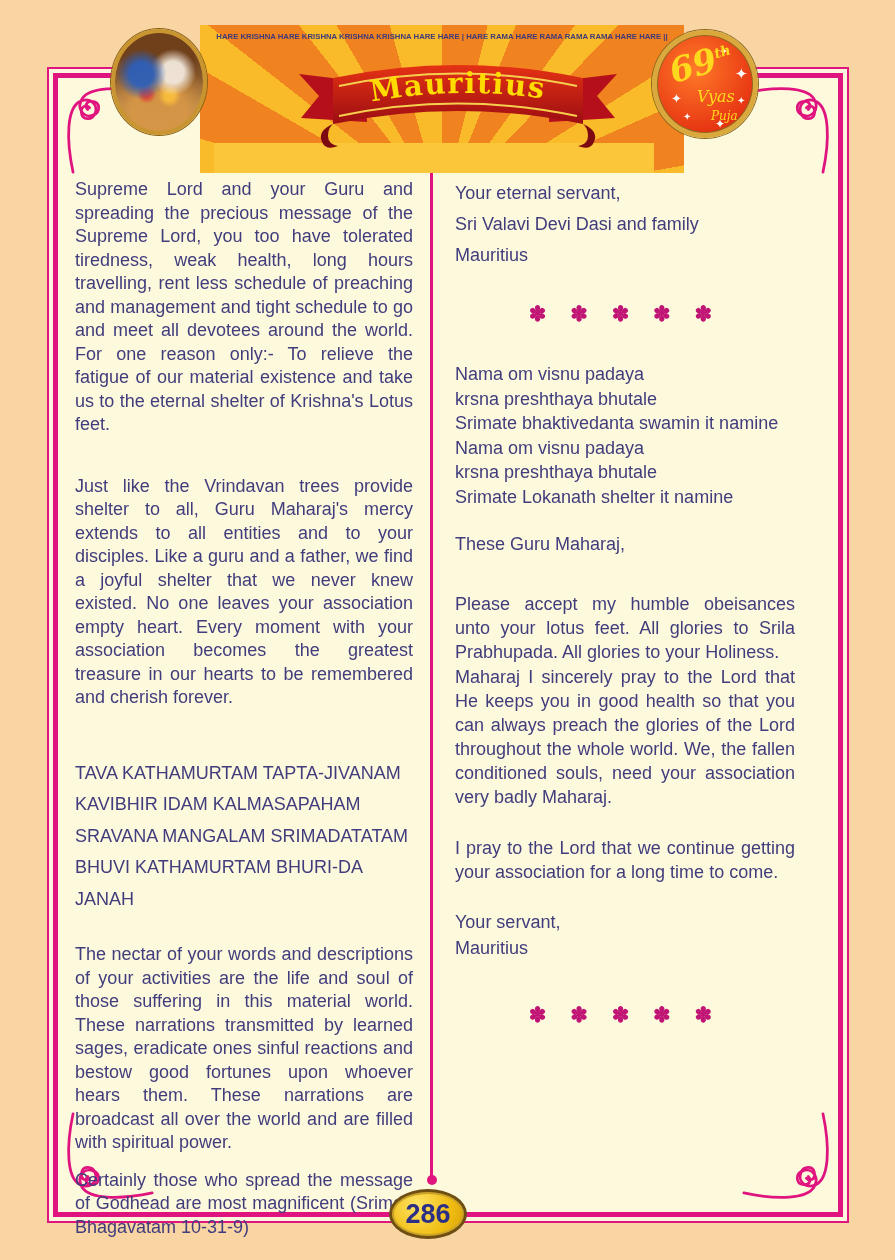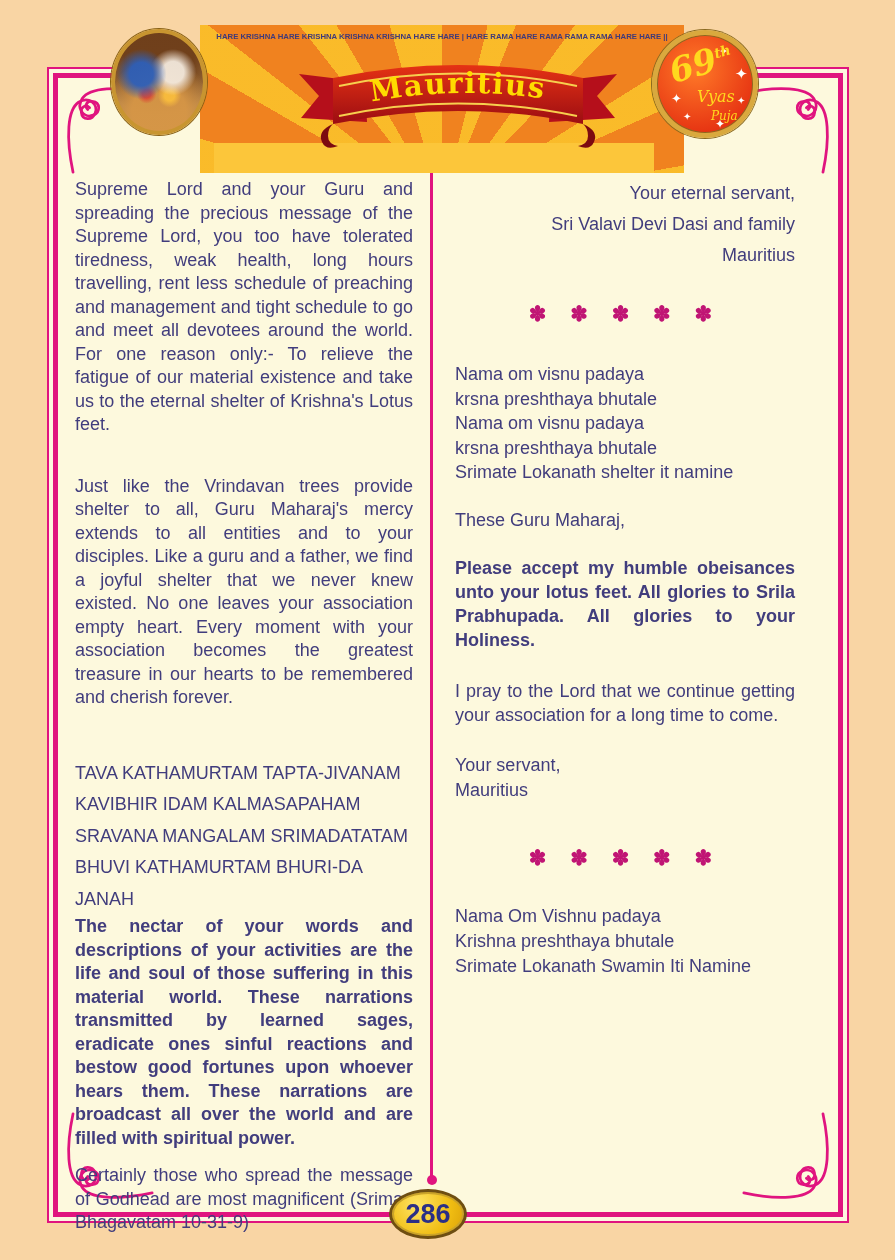--- a/index.html
+++ b/index.html
@@ -85,33 +85,33 @@
     border-radius:50%; background:#e0147f;
   }
   .divider::before{top:-8px;}
   .divider::after{bottom:-8px;}
   
   .col{position:absolute; z-index:2; color:#413d7d; font-size:18px; line-height:23.5px;}
   .col-left {left:75px;  top:178px; width:338px;}
   .col-right{left:455px; top:178px; width:340px; line-height:24px;}
   .para{ text-align:justify; margin:0; }
   .col-left .p1{margin-bottom:38px;}
-  .col-left .verse{margin-top:48px; line-height:31.5px;}
+  .col-left .verse{margin-top:48px; margin-bottom:28px; line-height:31.5px;}
   .col-left .p4{margin-top:14px;}
-  .col-left .p3{margin-top:0;font-weight:bold;}
-  .signoff1{line-height:31px;text-align:right;}
+  .col-left .p3{margin-top:0;}
+  .signoff1{line-height:31px;}
   .sep{
     text-align:center; color:#c01574; font-size:21px; letter-spacing:9px;
     font-weight:bold;
   }
   .sep1{margin-top:31px;}
   .sep2{margin-top:42px;}
   .mantra-block1{margin-top:36px; line-height:24.5px;}
   .salutation{margin-top:23px;}
-  .rp1{margin-top:24px;font-weight:bold;}
+  .rp1{margin-top:36px;}
   .rp2{margin-top:1px;}
   .rp3{margin-top:27px;}
   .signoff2{margin-top:26px; line-height:25.5px;}
   .mantra-block2{margin-top:34px; line-height:25px;}
   
   .page-oval{
     position:absolute; left:389px; top:1189px; width:78px; height:50px; z-index:4;
     border-radius:50%; box-sizing:border-box; border:3px solid #6e4e12;
     box-shadow:inset 0 0 0 2px #caa32a;
     background:radial-gradient(circle at 35% 30%, #ffe465, #f0bd12 60%, #d89e08);
@@ -211,36 +211,33 @@
   <div class="col col-right">
     <div class="signoff1">
       <div>Your eternal servant,</div>
       <div>Sri Valavi Devi Dasi and family</div>
       <div>Mauritius</div>
     </div>
     <div class="sep sep1">✽ ✽ ✽ ✽ ✽</div>
     <div class="mantra-block1">
       <div>Nama om visnu padaya</div>
       <div>krsna preshthaya bhutale</div>
+      <div>Srimate bhaktivedanta swamin it namine</div>
       <div>Nama om visnu padaya</div>
       <div>krsna preshthaya bhutale</div>
       <div>Srimate Lokanath shelter it namine</div>
     </div>
     <div class="salutation">These Guru Maharaj,</div>
     <p class="para rp1">Please accept my humble obeisances unto your lotus feet.  All glories to Srila Prabhupada. All glories to your Holiness.</p>
+    <p class="para rp2">Maharaj I sincerely pray to the Lord that He keeps you in good health so that you can always preach the glories of the Lord throughout the whole world. We, the fallen conditioned souls, need your association very badly Maharaj.</p>
     <p class="para rp3">I pray to the Lord that we continue getting your association for a long time to come.</p>
     <div class="signoff2">
       <div>Your servant,</div>
       <div>Mauritius</div>
     </div>
     <div class="sep sep2">✽ ✽ ✽ ✽ ✽</div>
-    <div class="mantra-block2">
-      <div>Nama Om Vishnu padaya</div>
-      <div>Krishna preshthaya bhutale</div>
-      <div>Srimate Lokanath Swamin Iti Namine</div>
-    </div>
   </div>
 
   <div class="page-oval">
     <span>286</span>
   </div>
 
 </div>
 
 </body></html>

